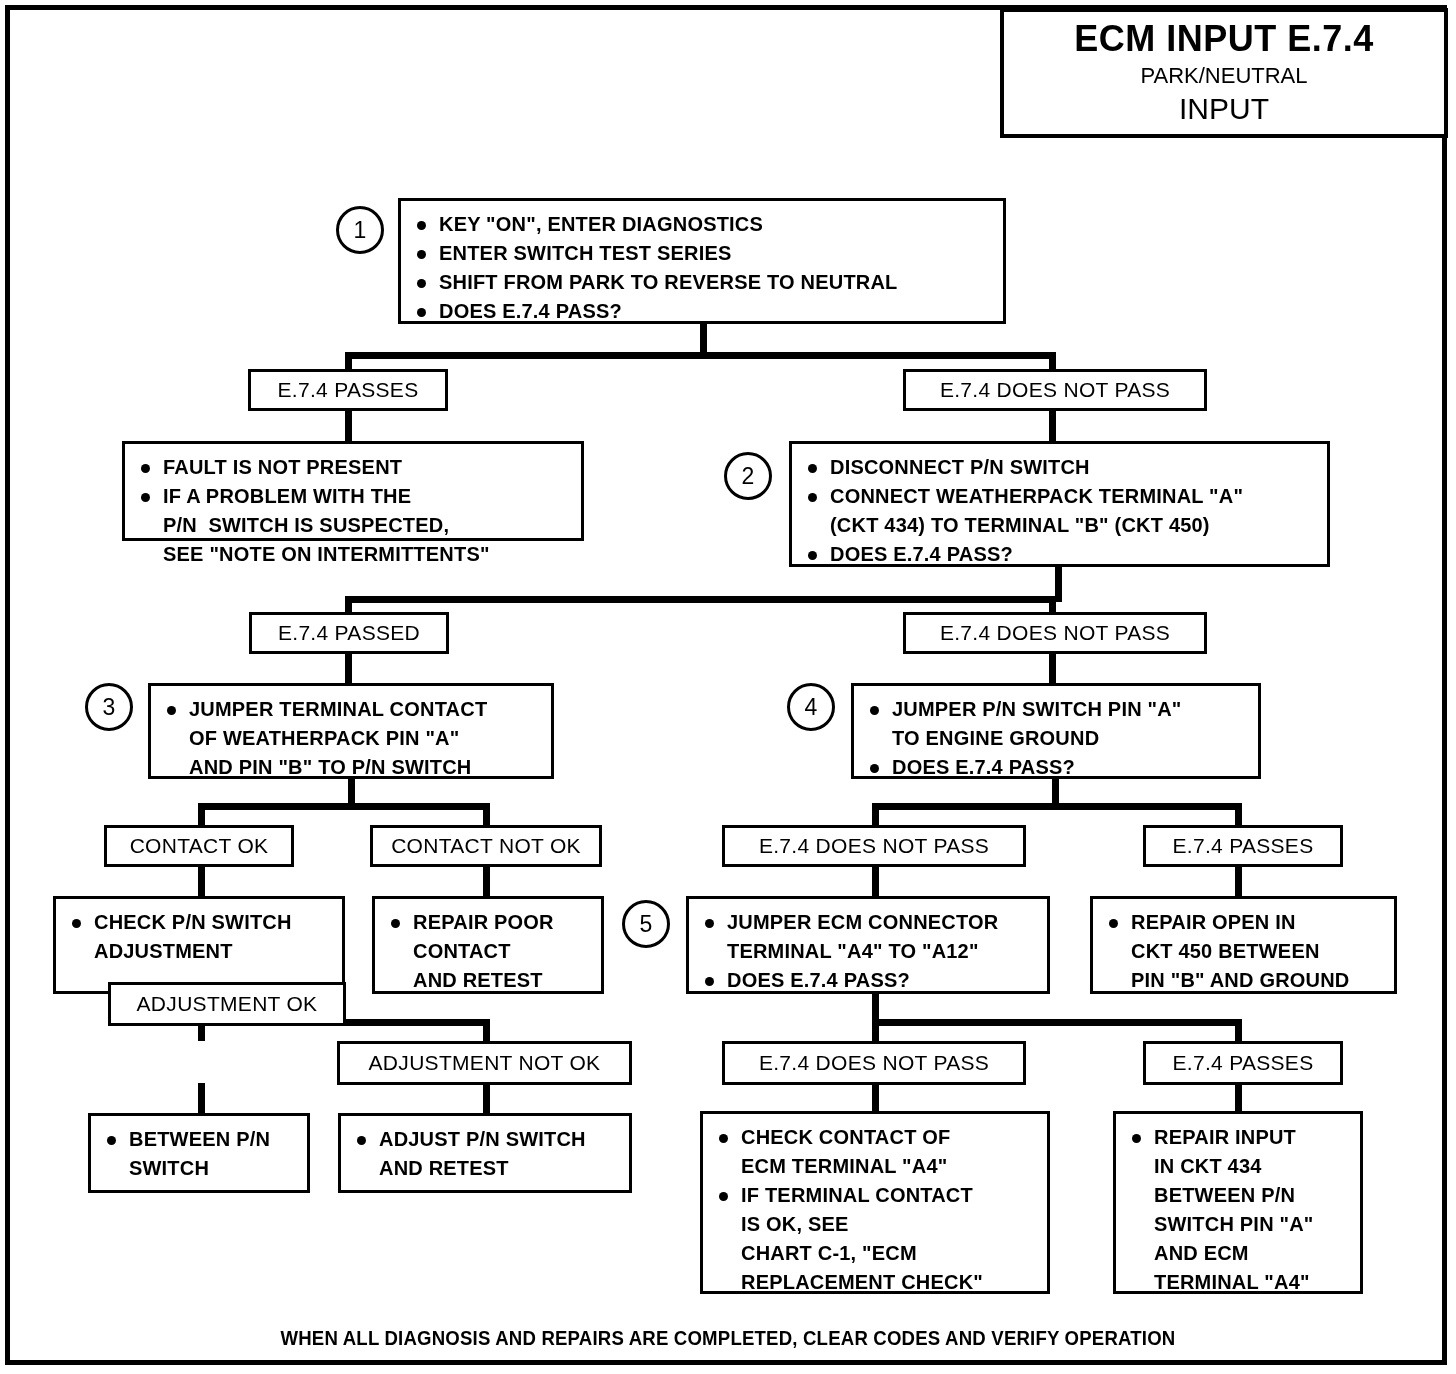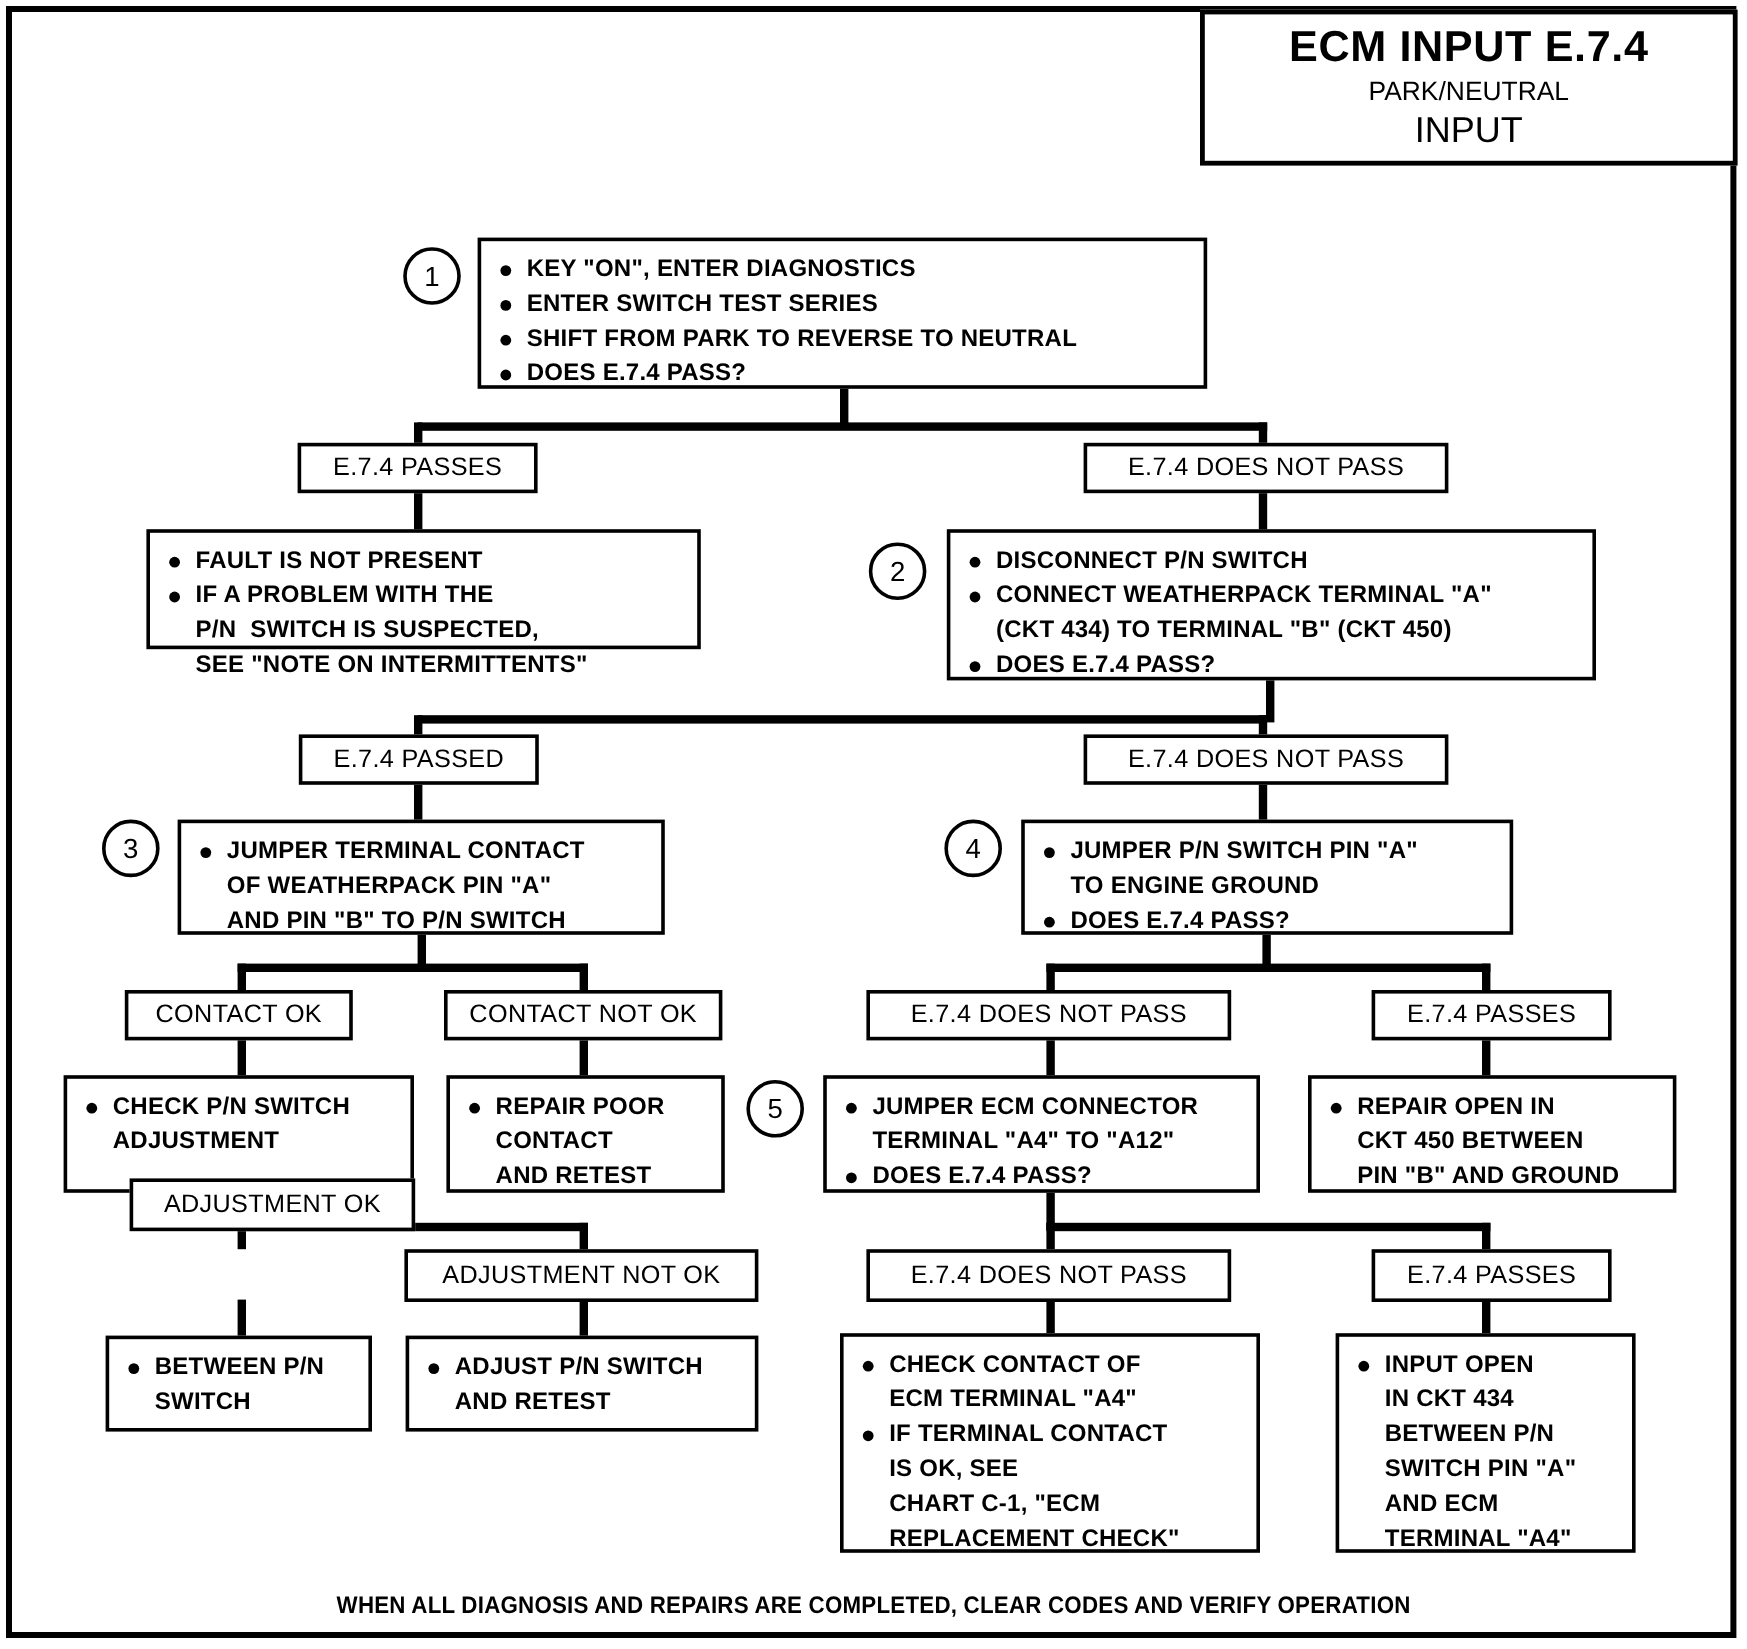--- a/index.html
+++ b/index.html
@@ -357,21 +357,21 @@
       <li class="cont">ECM TERMINAL "A4"</li>
       <li>IF TERMINAL CONTACT</li>
       <li class="cont">IS OK, SEE</li>
       <li class="cont">CHART C-1, "ECM</li>
       <li class="cont">REPLACEMENT CHECK"</li>
     </ul>
   </div>
 
   <div class="box action-box" style="left:1113px;top:1111px;width:250px;height:183px;">
     <ul>
-      <li>INPUT OPEN</li>
+      <li>REPAIR INPUT</li>
       <li class="cont">IN CKT 434</li>
       <li class="cont">BETWEEN P/N</li>
       <li class="cont">SWITCH PIN "A"</li>
       <li class="cont">AND ECM</li>
       <li class="cont">TERMINAL "A4"</li>
     </ul>
   </div>
 
   <div id="footer-text">WHEN ALL DIAGNOSIS AND REPAIRS ARE COMPLETED, CLEAR CODES AND VERIFY OPERATION</div>
 

